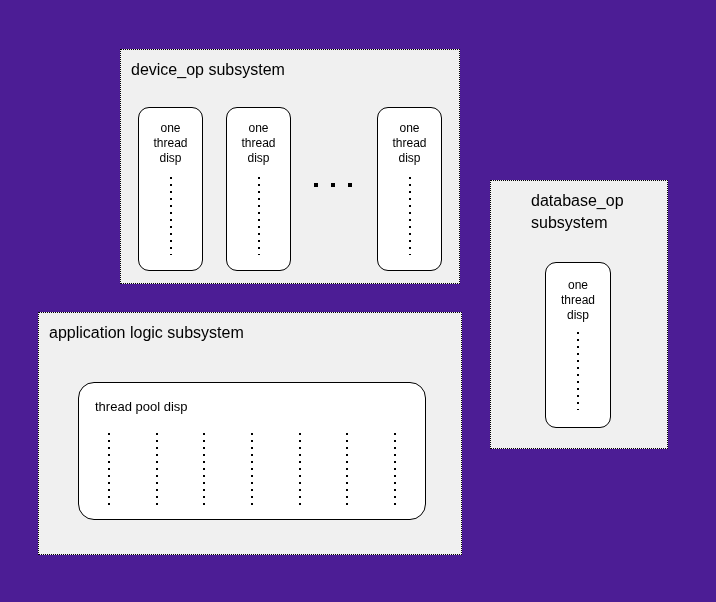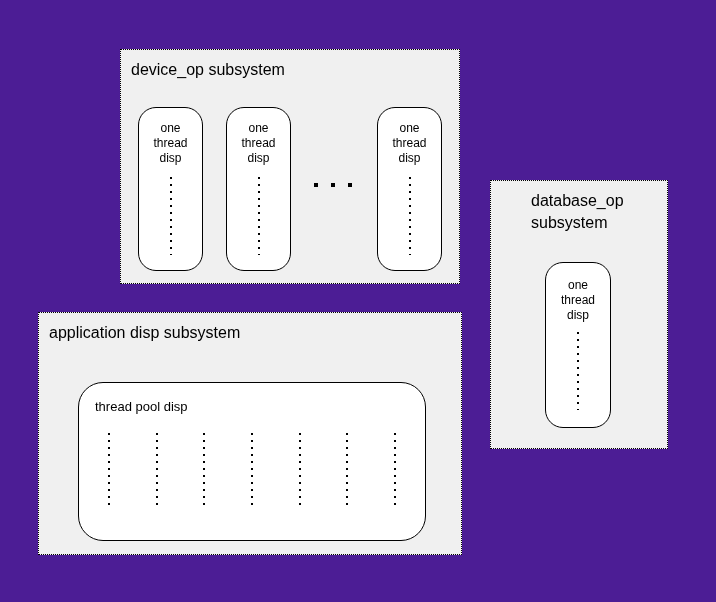--- a/index.html
+++ b/index.html
@@ -24,21 +24,21 @@
     top: 9px;
     font-size: 16px;
     line-height: 22px;
     color: #000;
     white-space: normal;
   }
   .node {
     position: absolute;
     background: #fff;
     border: 1px solid #000;
-    border-radius: 18px;
+    border-radius: 11px;
     box-sizing: border-box;
   }
   .node-label {
     position: absolute;
     top: 13px;
     left: 50%;
     transform: translateX(-50%);
     width: 50px;
     text-align: center;
     font-size: 12px;
@@ -71,24 +71,24 @@
   .ellipsis .dot { width: 4px; height: 4px; background: #000; }
   
   #database-box { left: 490px; top: 180px; width: 178px; height: 269px; }
   #database-box .subsystem-title { width: 130px; margin-left: 30px; }
   #database-node { left: 54px; top: 81px; width: 66px; height: 166px; }
   #database-node .node-label { top: 15px; }
   
   #app-box { left: 38px; top: 312px; width: 424px; height: 243px; }
   #pool-node {
     position: absolute;
-    left: 39px; top: 69px; width: 348px; height: 159px;
+    left: 39px; top: 69px; width: 348px; height: 138px;
     background: #fff;
     border: 1px solid #000;
-    border-radius: 25px;
+    border-radius: 16px;
     box-sizing: border-box;
   }
   .pool-label {
     position: absolute;
     left: 16px;
     top: 16px;
     font-size: 13px;
     color: #000;
   }
   .pool-lines {
@@ -135,21 +135,21 @@
   <div class="subsystem" id="database-box">
     <div class="subsystem-title">database_op subsystem</div>
 
     <div class="node" id="database-node">
       <div class="node-label">one thread disp</div>
       <div class="dotline"></div>
     </div>
   </div>
 
   <div class="subsystem" id="app-box">
-    <div class="subsystem-title">application disp subsystem</div>
+    <div class="subsystem-title">application logic subsystem</div>
 
     <div id="pool-node">
       <div class="pool-label">thread pool disp</div>
       <div class="pool-lines">
         <div class="dotline"></div>
         <div class="dotline"></div>
         <div class="dotline"></div>
         <div class="dotline"></div>
         <div class="dotline"></div>
         <div class="dotline"></div>

